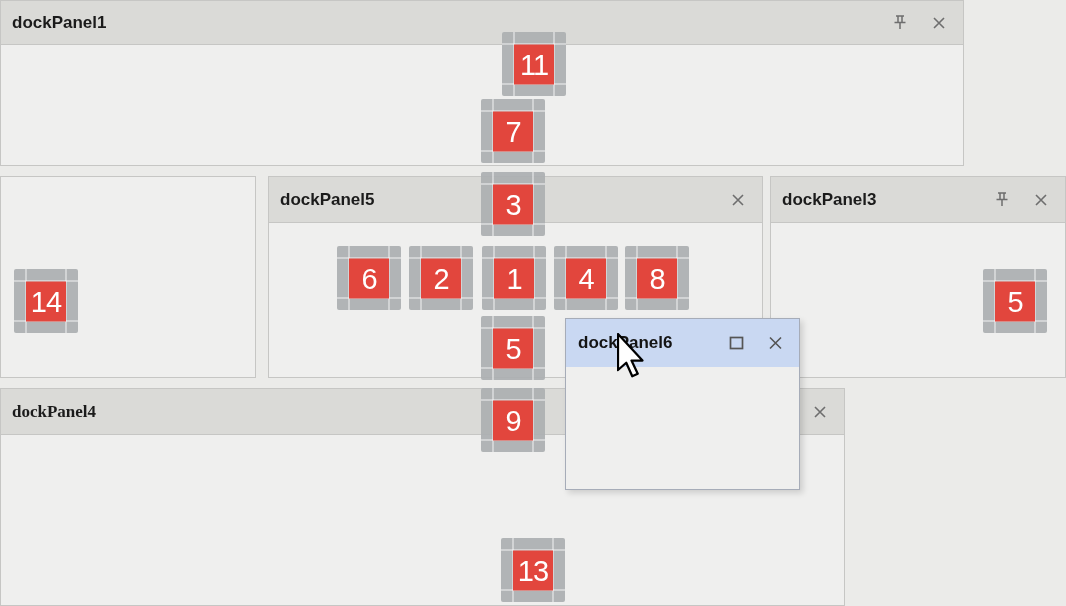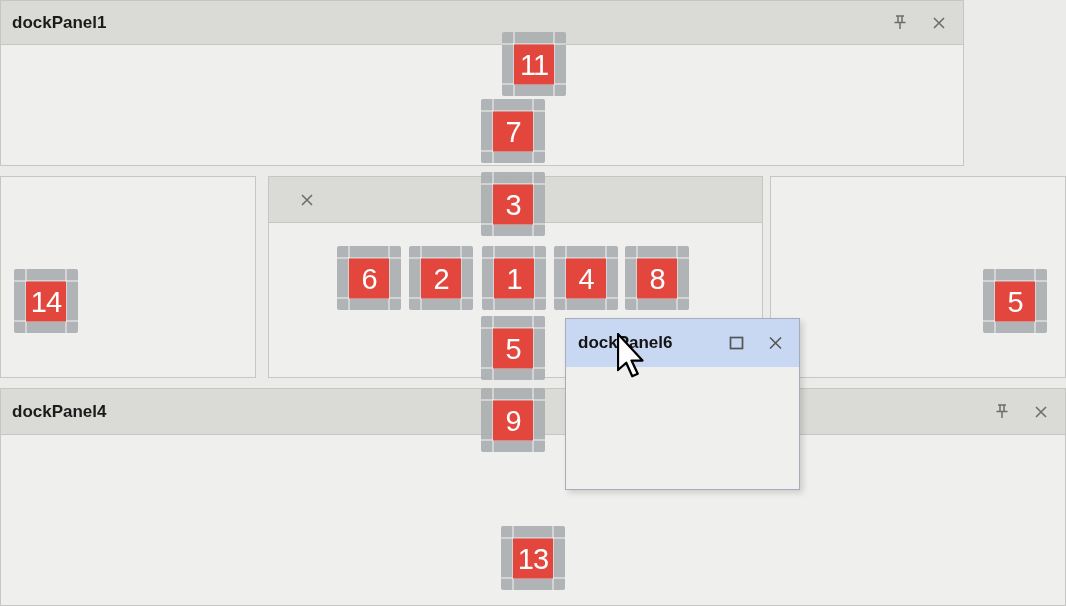--- a/index.html
+++ b/index.html
@@ -77,34 +77,48 @@
   </div>
   <div class="panel-body" style="top:44px;"></div>
 </div>
 
 <div class="dock-panel" style="left:0;top:176;top:176px;width:256px;height:202px;">
   <div class="panel-body" style="top:46px;"></div>
 </div>
 
 <div class="dock-panel" style="left:268px;top:176px;width:495px;height:202px;">
   <div class="panel-header">
+    <span class="panel-title">dockPanel5</span>
     <span class="hdr-btn">
       <svg width="16" height="16" viewBox="0 0 16 16">
           <path d="M3 3 L13 13 M13 3 L3 13" stroke="#6e6e6e" stroke-width="1.6" fill="none"></path>
         </svg>
     </span>
   </div>
   <div class="panel-body" style="top:46px;"></div>
 </div>
 
 <div class="dock-panel" style="left:770px;top:176px;width:296px;height:202px;">
+  <div class="panel-header">
+    <span class="panel-title">dockPanel3</span>
+    <span class="hdr-btn">
+      <svg width="16" height="17" viewBox="0 0 16 17">
+          <path d="M4 2 H12 M6 2 V8.5 M10 2 V8.5 M2.5 8.5 H13.5 M8 8.5 V15" stroke="#6e6e6e" stroke-width="1.5" fill="none"></path>
+        </svg>
+    </span>
+    <span class="hdr-btn">
+      <svg width="16" height="16" viewBox="0 0 16 16">
+          <path d="M3 3 L13 13 M13 3 L3 13" stroke="#6e6e6e" stroke-width="1.6" fill="none"></path>
+        </svg>
+    </span>
+  </div>
   <div class="panel-body" style="top:46px;"></div>
 </div>
 
-<div class="dock-panel" style="left:0;top:388px;width:1066px;height:218px;">
+<div class="dock-panel" style="left:0;top:388px;width:845px;height:218px;font-family:Liberation Serif, serif;">
   <div class="panel-header">
     <span class="panel-title">dockPanel4</span>
     <span class="hdr-btn">
       <svg width="16" height="17" viewBox="0 0 16 17">
           <path d="M4 2 H12 M6 2 V8.5 M10 2 V8.5 M2.5 8.5 H13.5 M8 8.5 V15" stroke="#6e6e6e" stroke-width="1.5" fill="none"></path>
         </svg>
     </span>
     <span class="hdr-btn">
       <svg width="16" height="16" viewBox="0 0 16 16">
           <path d="M3 3 L13 13 M13 3 L3 13" stroke="#6e6e6e" stroke-width="1.6" fill="none"></path>
@@ -161,21 +175,21 @@
     </div>
     <div class="dock-guide" style="left: 481px; top: 388px;">
       <div class="num">9</div>
     </div>
     <div class="dock-guide" style="left: 14px; top: 269px;">
       <div class="num">14</div>
     </div>
     <div class="dock-guide" style="left: 983px; top: 269px;">
       <div class="num">5</div>
     </div>
-    <div class="dock-guide" style="left: 501px; top: 526px;">
+    <div class="dock-guide" style="left: 501px; top: 538px;">
       <div class="num">13</div>
     </div>
   </div>
 
 <div class="cursor">
   <svg width="27" height="45" viewBox="0 0 10.8 18">
     <polygon points="0.4,0.4 0.4,14.8 3.7,11.9 6.1,17.3 8.3,16.3 5.8,11 10.2,11" fill="#ffffff" stroke="#000000" stroke-width="0.9" stroke-linejoin="round"></polygon>
   </svg>
 </div>
 

